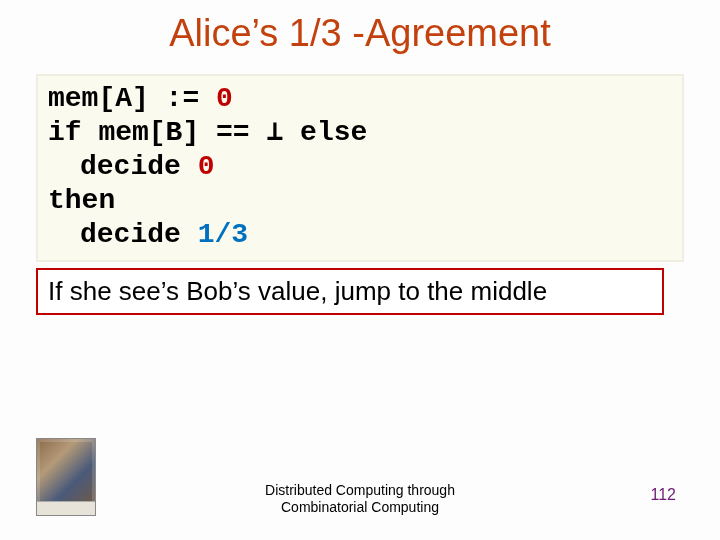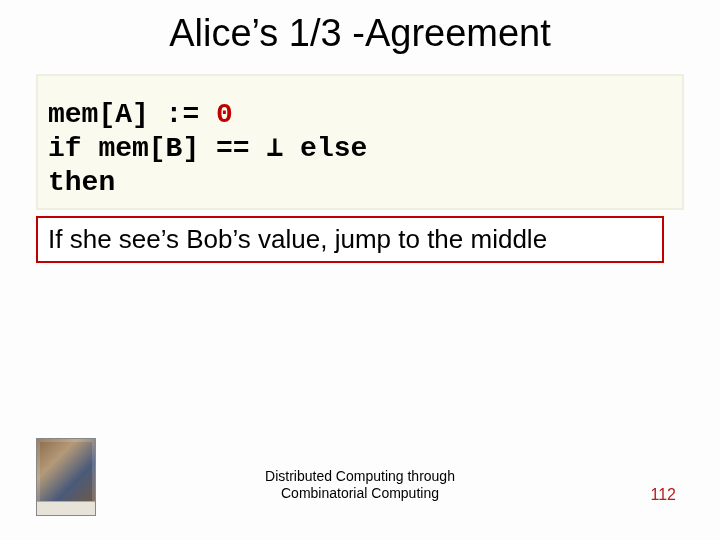--- a/index.html
+++ b/index.html
@@ -7,29 +7,29 @@
   body {
     background: #fdfdfd;
     font-family: Arial, Helvetica, sans-serif;
     position: relative;
     overflow: hidden;
   }
   .title {
     text-align: center;
     font-size: 38px;
     line-height: 1.15;
-    color: #000000;
+    color: #c2410c;
     padding-top: 12px;
     font-weight: 400;
   }
   .codebox {
     margin: 18px 36px 6px 36px;
     background: #fbfaee;
     border: 2px solid #efefe0;
-    padding: 22px 10px 8px 10px;
+    padding: 6px 10px 8px 10px;
     font-family: "Courier New", Courier, monospace;
     font-size: 28px;
     line-height: 1.22;
     color: #000;
     font-weight: bold;
   }
   .codebox .line { white-space: pre; }
   .codebox .indent { padding-left: 32px; }
   .codebox .val0 { color: #c00000; }
   .codebox .val13 { color: #0070c0; }
@@ -54,46 +54,48 @@
   .thumb .band {
     position: absolute;
     bottom: 0; left: 0; right: 0;
     height: 14px;
     background: #e8e3d9;
     border-top: 1px solid #aaa;
   }
   .footer {
     position: absolute;
     left: 50%;
-    bottom: 38px;
+    bottom: 24px;
     transform: translateX(-50%);
     text-align: center;
     font-size: 14px;
     color: #000;
     line-height: 1.2;
   }
   .pagenum {
     position: absolute;
     right: 44px;
     bottom: 36px;
     font-size: 16px;
-    color: #b91c1c;
+    color: #701a75;
   }
 </style>
 </head>
 <body>
 
 <div class="title">
   <span>Alice’s 1/3 -Agreement</span><br>
 </div>
 
 <div class="codebox">
   <div class="line"><span>mem[A] := </span><span class="val0">0</span></div>
   <div class="line">if mem[B] == ⊥ else</div>
+  <div class="line indent"><span>decide </span><span class="val0">0</span></div>
   <div class="line">then</div>
+  <div class="line indent"><span>decide </span><span class="val13">1/3</span></div>
 </div>
 
 <div class="captionbox">
   <span>If she see’s Bob’s value, jump to the middle</span>
 </div>
 
 <div class="thumb">
   <div class="band"></div>
 </div>
 

